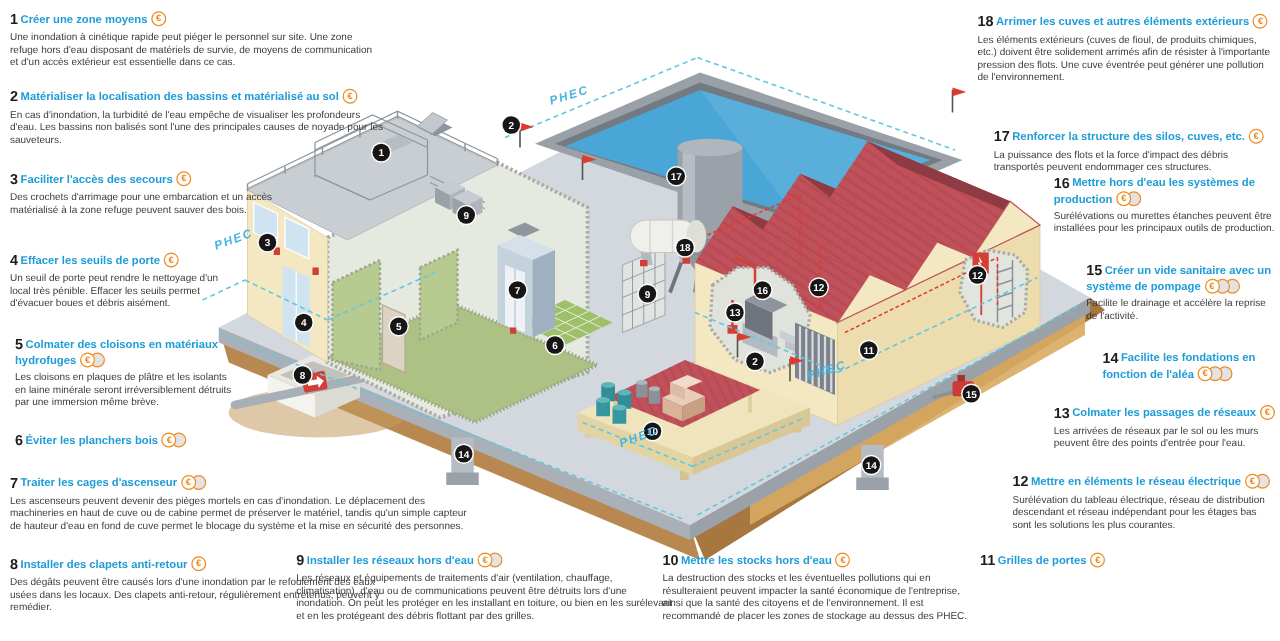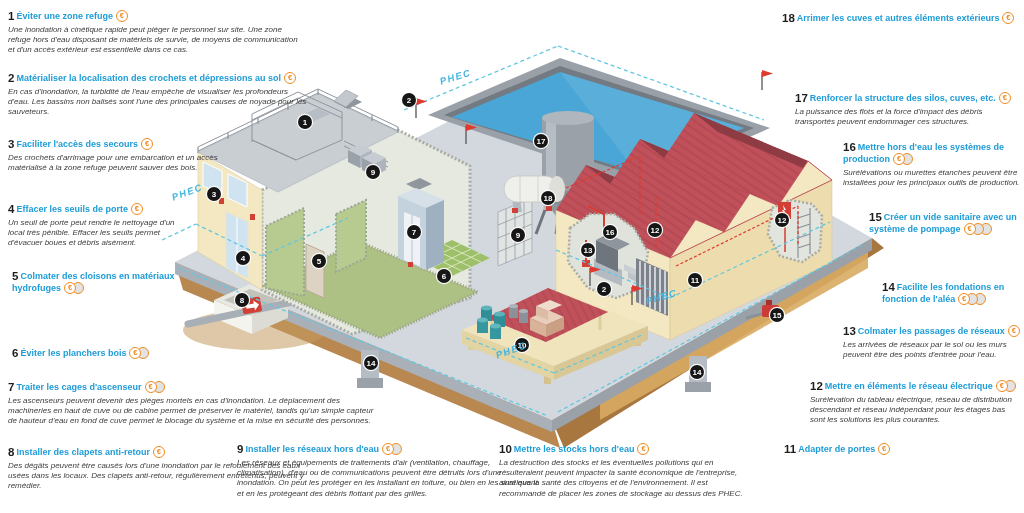--- a/index.html
+++ b/index.html
@@ -2,21 +2,21 @@
 <html><head>
 <meta charset="utf-8">
 <style>
   html,body{margin:0;padding:0;background:#fff;font-family:"Liberation Sans",sans-serif;}
   .canvas{position:relative;width:1024px;height:513px;background:#fff;overflow:hidden;}
   svg.illus{position:absolute;left:0;top:0;width:1024px;height:513px;}
   .item{position:absolute;font-size:8px;color:#3c3c3b;line-height:1.28;}
   .item .head{margin-bottom:2px;line-height:1.1;}
   .num{font-weight:bold;font-size:11.5px;color:#1d1d1b;margin-right:2px;vertical-align:-1px;}
   .title{font-weight:bold;font-size:9px;color:#1e9cd7;}
-  .btxt{white-space:pre-line;font-style:italic;}
+  .btxt{white-space:pre-line;}
   .coins{display:inline-flex;vertical-align:middle;margin-left:3px;height:12px;position:relative;top:-1px;}
   .coin{position:relative;width:10px;height:10px;border:1.7px solid #ef8b1f;border-radius:50%;
         background:#fff;display:flex;align-items:center;justify-content:center;
         font-size:7.5px;font-weight:bold;color:#ef8b1f;line-height:1;}
   .coin.extra{margin-left:-4px;background:#e3e3e3;}
   .marker{position:absolute;width:14px;height:14px;border-radius:50%;background:#161616;color:#fff;
           font-size:8px;font-weight:bold;display:flex;align-items:center;justify-content:center;
           transform:translate(-50%,-50%);box-shadow:0 0 0 1.2px rgba(255,255,255,.95);}
   .phec{position:absolute;color:#45b5e0;font-weight:bold;font-style:italic;font-size:9.5px;
         letter-spacing:1.5px;transform-origin:left center;}
@@ -298,27 +298,27 @@
       <div class="marker" style="left: 610px; top: 232px;">16</div>
       <div class="marker" style="left: 541px; top: 141px;">17</div>
       <div class="marker" style="left: 548px; top: 198px;">18</div>
       <div class="phec" style="left: 172px; top: 192px; transform: rotate(-20deg);">PHEC</div>
       <div class="phec" style="left: 440px; top: 76px; transform: rotate(-17deg);">PHEC</div>
       <div class="phec" style="left: 646px; top: 296px; transform: rotate(-17deg);">PHEC</div>
       <div class="phec" style="left: 496px; top: 350px; transform: rotate(-20deg);">PHEC</div>
     </div>
 
 <div class="item" style="left:8px;top:10px;width:298px">
-  <div class="head"><span class="num">1</span><span class="title">Éviter une zone refuge</span><span class="coins">
+  <div class="head"><span class="num">1</span><span class="title">Créer une zone moyens</span><span class="coins">
           <span class="coin" style="z-index: 10;">€</span>
         </span></div>
   <div class="btxt">Une inondation à cinétique rapide peut piéger le personnel sur site. Une zone refuge hors d'eau disposant de matériels de survie, de moyens de communication et d'un accès extérieur est essentielle dans ce cas.</div>
 </div>
 <div class="item" style="left:8px;top:72px;width:300px">
-  <div class="head"><span class="num">2</span><span class="title">Matérialiser la localisation des crochets et dépressions au sol</span><span class="coins">
+  <div class="head"><span class="num">2</span><span class="title">Matérialiser la localisation des bassins et matérialisé au sol</span><span class="coins">
           <span class="coin" style="z-index: 10;">€</span>
         </span></div>
   <div class="btxt">En cas d'inondation, la turbidité de l'eau empêche de visualiser les profondeurs d'eau. Les bassins non balisés sont l'une des principales causes de noyade pour les sauveteurs.</div>
 </div>
 <div class="item" style="left:8px;top:138px;width:212px">
   <div class="head"><span class="num">3</span><span class="title">Faciliter l'accès des secours</span><span class="coins">
           <span class="coin" style="z-index: 10;">€</span>
         </span></div>
   <div class="btxt">Des crochets d'arrimage pour une embarcation et un accès matérialisé à la zone refuge peuvent sauver des bois.</div>
 </div>
@@ -326,20 +326,21 @@
   <div class="head"><span class="num">4</span><span class="title">Effacer les seuils de porte</span><span class="coins">
           <span class="coin" style="z-index: 10;">€</span>
         </span></div>
   <div class="btxt">Un seuil de porte peut rendre le nettoyage d'un local très pénible. Effacer les seuils permet d'évacuer boues et débris aisément.</div>
 </div>
 <div class="item" style="left:12px;top:270px;width:178px">
   <div class="head"><span class="num">5</span><span class="title">Colmater des cloisons en matériaux hydrofuges</span><span class="coins">
           <span class="coin" style="z-index: 10;">€</span>
           <span class="coin extra" style="z-index: 9;"></span>
         </span></div>
+  <div class="btxt">Les cloisons en plaques de plâtre et les isolants en laine minérale seront irréversiblement détruits par une immersion même brève.</div>
 </div>
 <div class="item" style="left:12px;top:347px;width:190px">
   <div class="head"><span class="num">6</span><span class="title">Éviter les planchers bois</span><span class="coins">
           <span class="coin" style="z-index: 10;">€</span>
           <span class="coin extra" style="z-index: 9;"></span>
         </span></div>
   <div class="btxt"></div>
 </div>
 <div class="item" style="left:8px;top:381px;width:372px">
   <div class="head"><span class="num">7</span><span class="title">Traiter les cages d'ascenseur</span><span class="coins">
@@ -354,28 +355,28 @@
         </span></div>
   <div class="btxt">Des dégâts peuvent être causés lors d'une inondation par le refoulement des eaux usées dans les locaux. Des clapets anti-retour, régulièrement entretenus, peuvent y remédier.</div>
 </div>
 <div class="item" style="left:237px;top:443px;width:302px">
   <div class="head"><span class="num">9</span><span class="title">Installer les réseaux hors d'eau</span><span class="coins">
           <span class="coin" style="z-index: 10;">€</span>
           <span class="coin extra" style="z-index: 9;"></span>
         </span></div>
   <div class="btxt">Les réseaux et équipements de traitements d'air (ventilation, chauffage, climatisation), d'eau ou de communications peuvent être détruits lors d'une inondation. On peut les protéger en les installant en toiture, ou bien en les surélevant et en les protégeant des débris flottant par des grilles.</div>
 </div>
-<div class="item" style="left:499px;top:443px;width:254px">
+<div class="item" style="left:530px;top:443px;width:254px">
   <div class="head"><span class="num">10</span><span class="title">Mettre les stocks hors d'eau</span><span class="coins">
           <span class="coin" style="z-index: 10;">€</span>
         </span></div>
   <div class="btxt">La destruction des stocks et les éventuelles pollutions qui en résulteraient peuvent impacter la santé économique de l'entreprise, ainsi que la santé des citoyens et de l'environnement. Il est recommandé de placer les zones de stockage au dessus des PHEC.</div>
 </div>
 <div class="item" style="left:784px;top:443px;width:238px">
-  <div class="head"><span class="num">11</span><span class="title">Adapter de portes</span><span class="coins">
+  <div class="head"><span class="num">11</span><span class="title">Grilles de portes</span><span class="coins">
           <span class="coin" style="z-index: 10;">€</span>
         </span></div>
 </div>
 <div class="item" style="left:810px;top:380px;width:208px">
   <div class="head"><span class="num">12</span><span class="title">Mettre en éléments le réseau électrique</span><span class="coins">
           <span class="coin" style="z-index: 10;">€</span>
           <span class="coin extra" style="z-index: 9;"></span>
         </span></div>
   <div class="btxt">Surélévation du tableau électrique, réseau de distribution descendant et réseau indépendant pour les étages bas sont les solutions les plus courantes.</div>
 </div>
@@ -392,33 +393,35 @@
           <span class="coin extra" style="z-index: 8;"></span>
         </span></div>
   <div class="btxt"></div>
 </div>
 <div class="item" style="left:869px;top:211px;width:150px">
   <div class="head"><span class="num">15</span><span class="title">Créer un vide sanitaire avec un système de pompage</span><span class="coins">
           <span class="coin" style="z-index: 10;">€</span>
           <span class="coin extra" style="z-index: 9;"></span>
           <span class="coin extra" style="z-index: 8;"></span>
         </span></div>
+  <div class="btxt">Facilite le drainage et accélère la reprise de l'activité.</div>
 </div>
 <div class="item" style="left:843px;top:141px;width:177px">
   <div class="head"><span class="num">16</span><span class="title">Mettre hors d'eau les systèmes de production</span><span class="coins">
           <span class="coin" style="z-index: 10;">€</span>
           <span class="coin extra" style="z-index: 9;"></span>
         </span></div>
   <div class="btxt">Surélévations ou murettes étanches peuvent être installées pour les principaux outils de production.</div>
 </div>
-<div class="item" style="left:795px;top:92px;width:226px">
+<div class="item" style="left:795px;top:104px;width:226px">
   <div class="head"><span class="num">17</span><span class="title">Renforcer la structure des silos, cuves, etc.</span><span class="coins">
           <span class="coin" style="z-index: 10;">€</span>
         </span></div>
   <div class="btxt">La puissance des flots et la force d'impact des débris transportés peuvent endommager ces structures.</div>
 </div>
 <div class="item" style="left:782px;top:12px;width:238px">
   <div class="head"><span class="num">18</span><span class="title">Arrimer les cuves et autres éléments extérieurs</span><span class="coins">
           <span class="coin" style="z-index: 10;">€</span>
         </span></div>
+  <div class="btxt">Les éléments extérieurs (cuves de fioul, de produits chimiques, etc.) doivent être solidement arrimés afin de résister à l'importante pression des flots. Une cuve éventrée peut générer une pollution de l'environnement.</div>
 </div>
 
 </div>
 
 </body></html>

